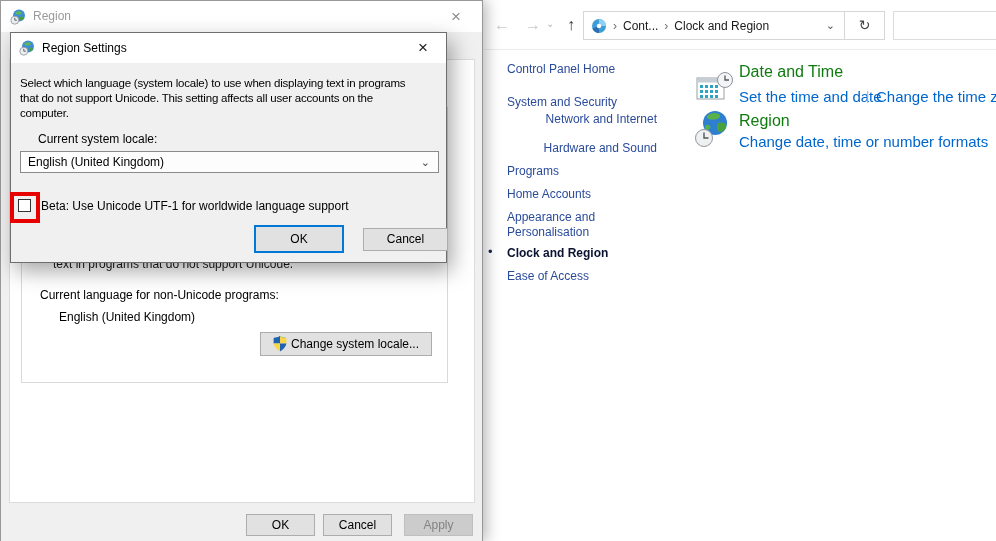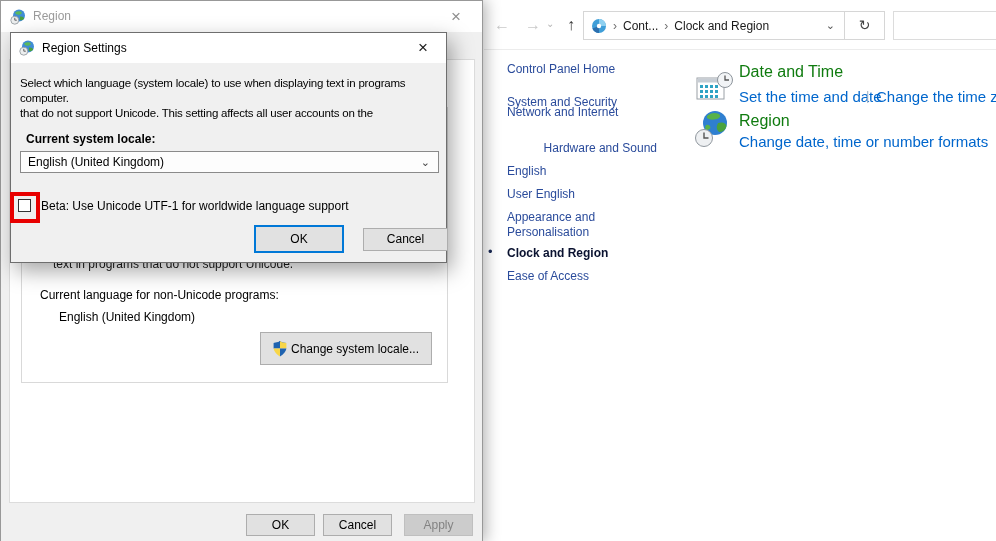--- a/index.html
+++ b/index.html
@@ -34,33 +34,33 @@
   .rw-titlebar { position:absolute; left:0; top:0; width:100%; height:31px; background:#fff; }
   .rw-title { position:absolute; left:32px; top:0; line-height:31px; color:#9b9b9b; font-size:12px; }
   .rw-close { position:absolute; right:6px; top:2px; width:40px; height:27px; text-align:center; line-height:27px; font-size:17px; color:#8f8f8f; }
   .titlebar-icon { position:absolute; left:9px; top:8px; width:16px; height:16px; }
 
   .rw-tabpage { position:absolute; left:8px; top:58px; width:466px; height:444px; background:#fff; border:1px solid #dcdcdc; }
   .rw-groupbox { position:absolute; left:11px; top:47px; width:427px; height:276px; border:1px solid #d9d9d9; }
   .rw-clipped-line { position:absolute; left:30px; top:197px; font-size:12px; color:#1a1a1a; white-space:nowrap;margin-left:13px; }
   .rw-lang-label { position:absolute; left:30px; top:228px; font-size:12px; }
   .rw-lang-value { position:absolute; left:49px; top:250px; font-size:12px; }
-  .rw-change-btn { position:absolute; left:250px; top:272px; width:172px; height:33px; background:#e1e1e1; border:1px solid #adadad; display:flex; align-items:center; justify-content:center; gap:4px; font-size:12px; }
+  .rw-change-btn { position:absolute; left:250px; top:272px; width:172px; height:24px; background:#e1e1e1; border:1px solid #adadad; display:flex; align-items:center; justify-content:center; gap:4px; font-size:12px; }
 
   .rw-btnrow-btn { position:absolute; top:513px; width:69px; height:22px; text-align:center; line-height:20px; font-size:12px; background:#e1e1e1; border:1px solid #adadad; }
   .rw-btnrow-btn.disabled { background:#cccccc; border-color:#bfbfbf; color:#838383; }
 
   
   .dialog { left:10px; top:32px; width:437px; height:231px; background:#f0f0f0; border:1px solid #6e6e6e; box-shadow:5px 8px 20px rgba(0,0,0,.35); z-index:10; }
   .dlg-titlebar { position:absolute; left:0; top:0; width:100%; height:30px; background:#fff; }
   .dlg-title { position:absolute; left:31px; top:0; line-height:30px; font-size:12px; color:#000; }
   .dlg-icon { position:absolute; left:8px; top:7px; width:16px; height:16px; }
   .dlg-close { position:absolute; right:5px; top:2px; width:36px; height:26px; text-align:center; line-height:26px; font-size:17px; color:#1a1a1a; }
   .dlg-desc { position:absolute; left:9px; top:43px; font-size:11.5px; letter-spacing:-0.2px; line-height:15px; white-space:nowrap; }
-  .dlg-locale-label { position:absolute; left:15px; top:99px; font-size:12px;font-weight:bold; }
+  .dlg-locale-label { position:absolute; left:27px; top:99px; font-size:12px; }
   .dlg-combo { position:absolute; left:9px; top:118px; width:419px; height:22px; background:#fdfdfd; border:1px solid #8a8a8a; line-height:20px; padding-left:7px; font-size:12px; }
   .dlg-combo-chevron { position:absolute; right:8px; top:0; line-height:20px; color:#444; font-size:11px; }
   .red-annotation { position:absolute; left:-1px; top:159px; width:30px; height:31px; border:4px solid #e80000; z-index:5; }
   .dlg-checkbox { position:absolute; left:7px; top:166px; width:13px; height:13px; background:#fff; border:1px solid #333; }
   .dlg-check-label { position:absolute; left:30px; top:166px; font-size:12px; white-space:nowrap; }
   .dlg-ok { position:absolute; left:243px; top:192px; width:90px; height:28px; background:#e1e1e1; border:2px solid #0078d7; font-size:12px; text-align:center; line-height:24px; }
   .dlg-cancel { position:absolute; left:352px; top:195px; width:85px; height:23px; background:#e1e1e1; border:1px solid #adadad; font-size:12px; text-align:center; line-height:21px; }
 </style>
 </head>
 <body>
@@ -87,24 +87,24 @@
 </div>
 <div class="abs refresh-box">
   <span>↻</span>
 </div>
 <div class="abs search-box">
   <input type="text" value="" style="">
 </div>
 
 <div class="cp-nav-item" style="top:62px;">Control Panel Home</div>
 <div class="cp-nav-item" style="top:95px;">System and Security</div>
-<div class="cp-nav-item" style="top:105px;">Network and Internet</div>
+<div class="cp-nav-item" style="top:112px;text-align:right;">Network and Internet</div>
 <div class="cp-nav-item" style="top:141px;text-align:right;">Hardware and Sound</div>
-<div class="cp-nav-item" style="top:164px;">English</div>
-<div class="cp-nav-item" style="top:187px;">User English</div>
+<div class="cp-nav-item" style="top:164px;">Programs</div>
+<div class="cp-nav-item" style="top:187px;">Home Accounts</div>
 <div class="cp-nav-item" style="top:210px;">Appearance and Personalisation</div>
 <div class="nav-bullet">•</div>
 <div class="cp-nav-item active" style="top:246px;">Clock and Region</div>
 <div class="cp-nav-item" style="top:269px;">Ease of Access</div>
 
 <svg class="abs" style="left:696px;top:71px;" width="38" height="34" viewBox="0 0 38 34">
   <rect x="1" y="7" width="27" height="21" fill="#fff" stroke="#9aa0a6"></rect>
   <rect x="1.5" y="7.5" width="26" height="4" fill="#c7cdd4"></rect>
   <g fill="#2fa3c4">
     <rect x="4" y="14" width="3" height="3"></rect>
@@ -182,22 +182,22 @@
       <path d="M10 7.5 Q13.5 7 14.2 9.5 Q12.5 12 9.8 11 Z" fill="#4aa23e"></path>
       <circle cx="4.8" cy="11.2" r="4" fill="#eceeef" stroke="#8d949b" stroke-width="0.8"></circle>
       <path d="M4.8 8.8 L4.8 11.2 L6.8 11.2" stroke="#555" stroke-width="0.9" fill="none"></path>
     </svg>
     <span class="dlg-title">Region Settings</span>
     <span class="dlg-close">×</span>
   </div>
 
   <div class="dlg-desc">
     <div>Select which language (system locale) to use when displaying text in programs</div>
+    <div>that do not support Unicode. This setting affects all user accounts on the</div>
     <div>computer.</div>
-    <div>that do not support Unicode. This setting affects all user accounts on the</div>
   </div>
 
   <div class="dlg-locale-label">Current system locale:</div>
   <div class="dlg-combo">
     <span>English (United Kingdom)</span>
     <span class="dlg-combo-chevron">⌄</span>
   </div>
 
   <div class="red-annotation"></div>
   <div class="dlg-checkbox"></div>

